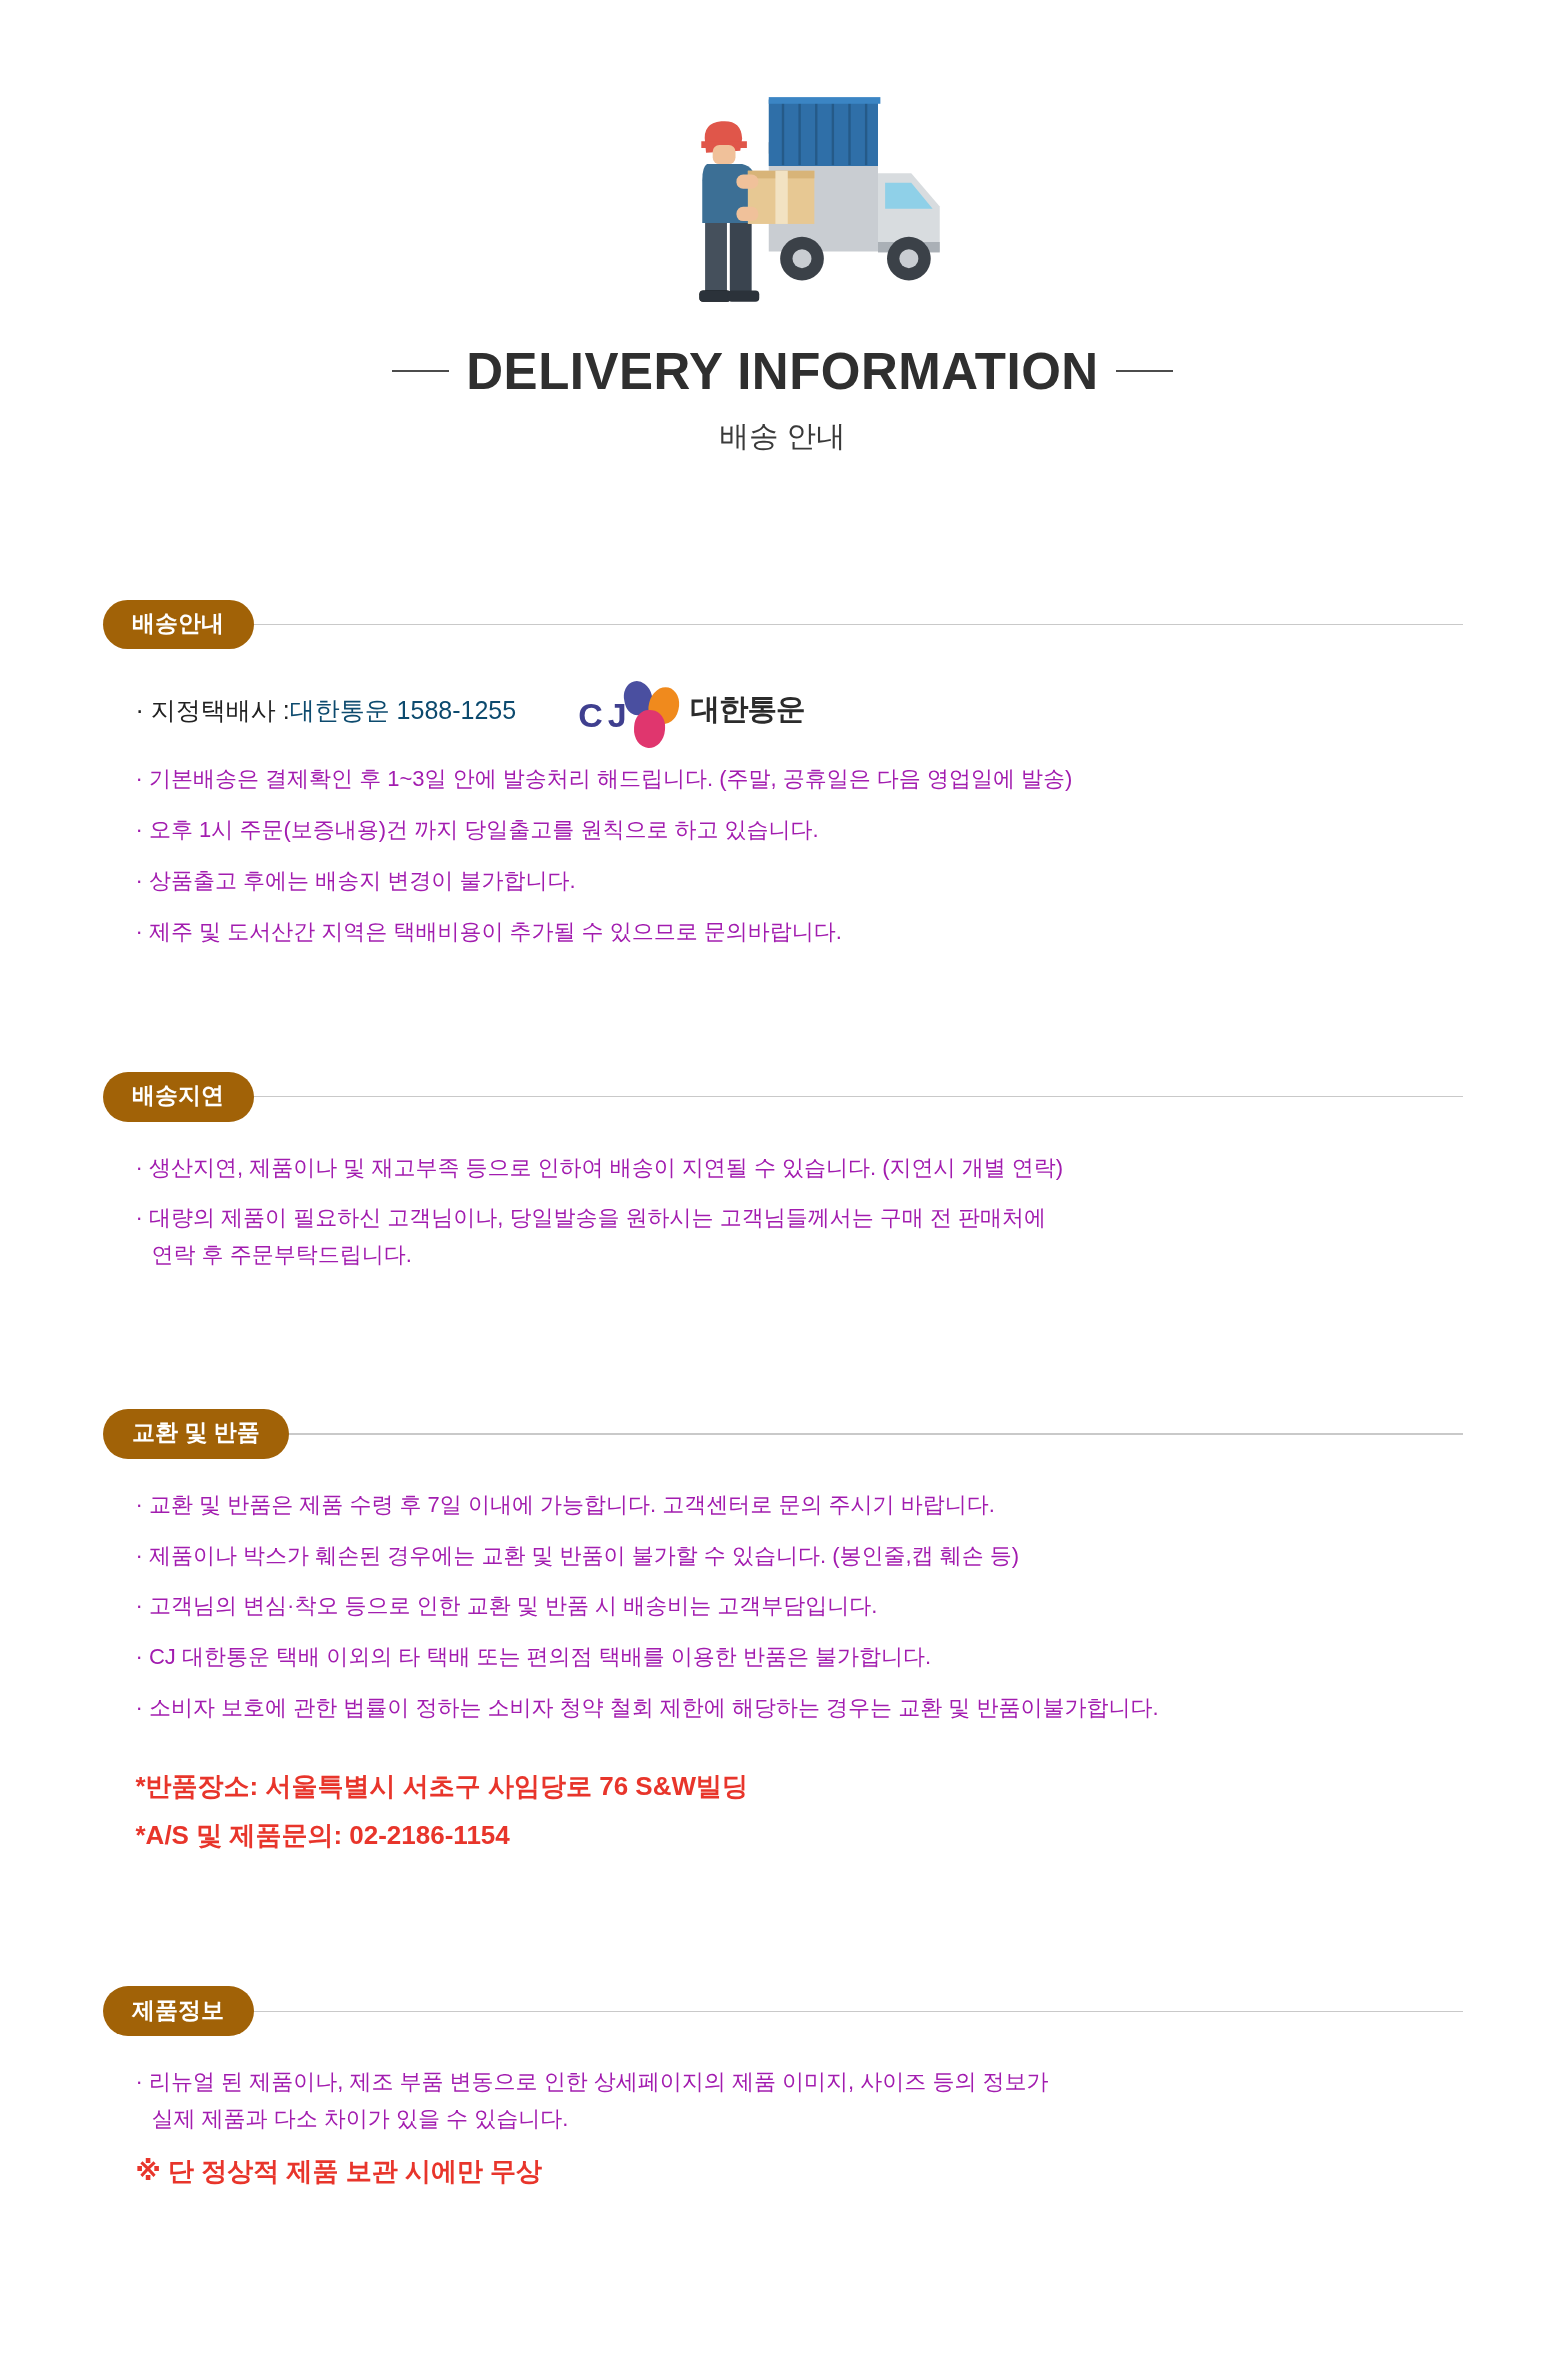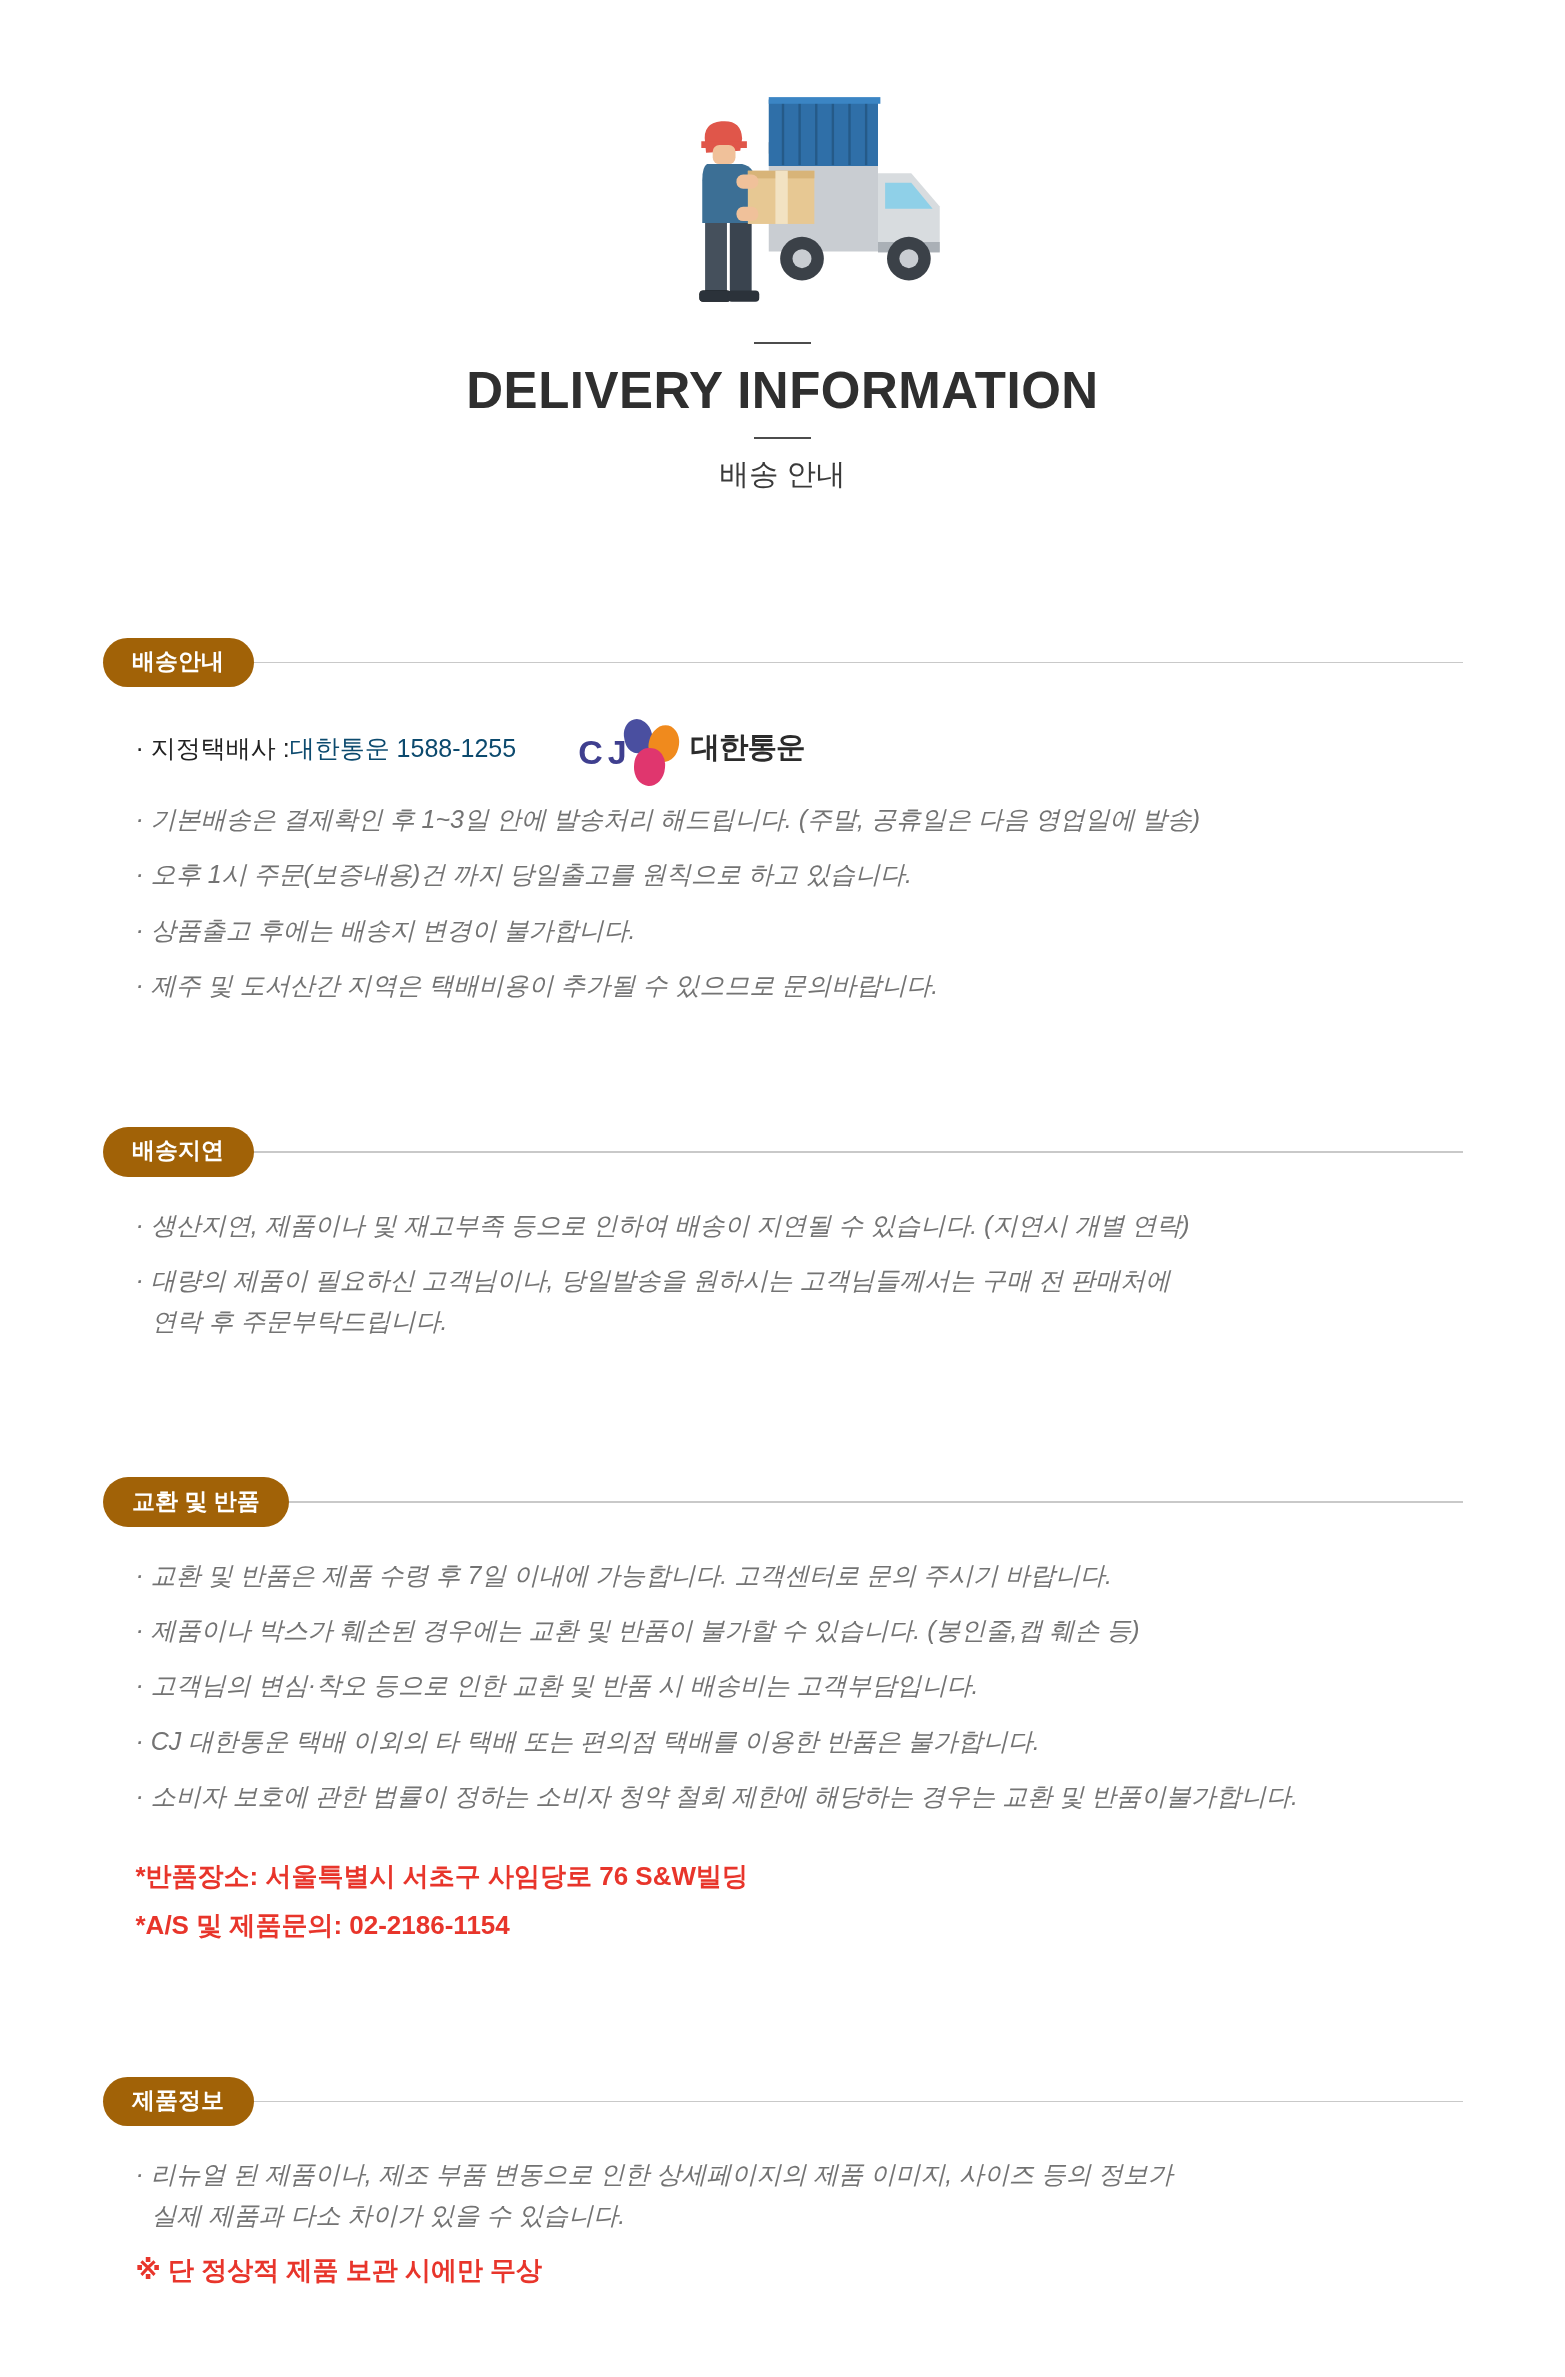--- a/index.html
+++ b/index.html
@@ -28,21 +28,20 @@
     width: 342px;
     height: 266px;
     position: relative;
   }
   .title-row {
     margin-top: 4.8px;
     display: flex;
     align-items: center;
     justify-content: center;
     gap: 17px;
-    flex-direction: column;
   }
   .title-rule {
     width: 57px;
     height: 1.9px;
     background: #4c4c4c;
   }
   .main-title {
     font-size: 51px;
     letter-spacing: 0.5px;
     color: #2f2f2f;
@@ -84,27 +83,26 @@
     height: 1.4px;
     background: #c9c9c9;
     margin-left: -1.9px;
   }
 
   .body-block {
     padding-left: 33px;
     padding-top: 30px;
   }
   .line {
-    font-size: 25px;
-    color: #737373;
+    font-size: 22px;
+    color: #a21caf;
     line-height: 1.45;
     margin-bottom: 19px;
     display: flex;
     align-items: flex-start;
-    font-style: italic;
   }
   .line .txt { display: block; }
   .indent { padding-left: 16px; }
 
   .courier-row {
     display: flex;
     align-items: center;
     margin-bottom: 27px;
     padding-top: 4.8px;
   }

